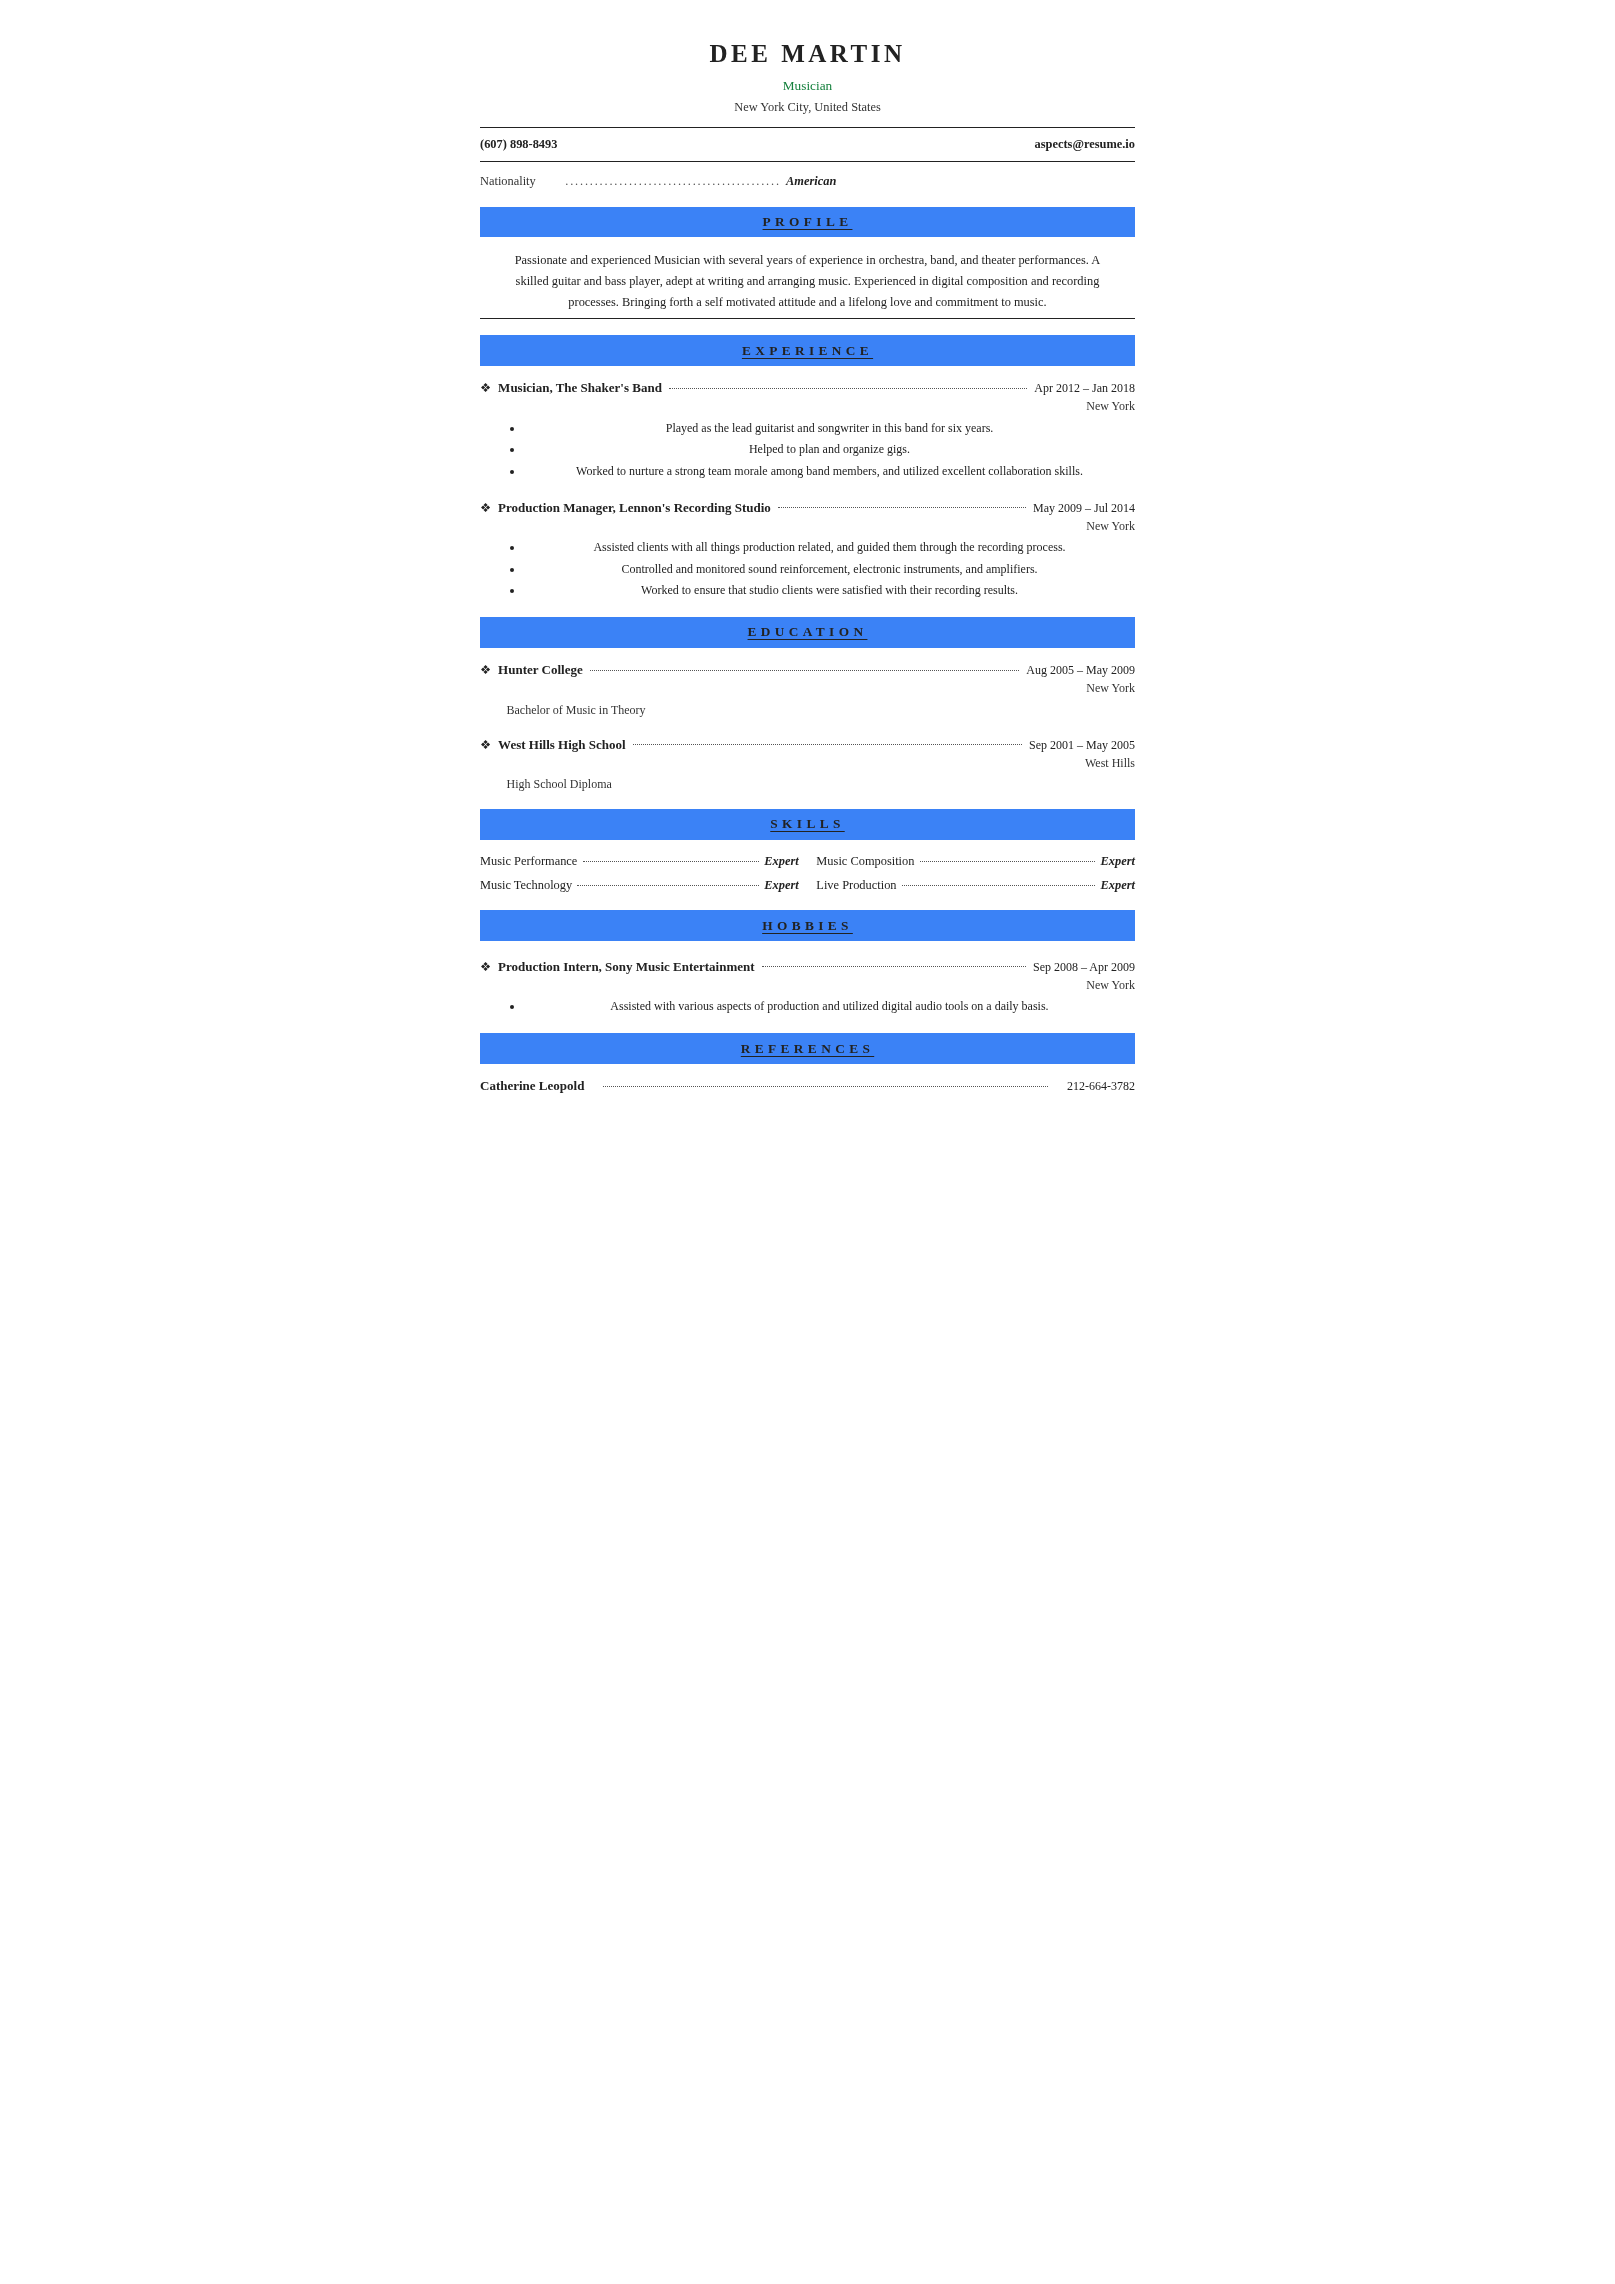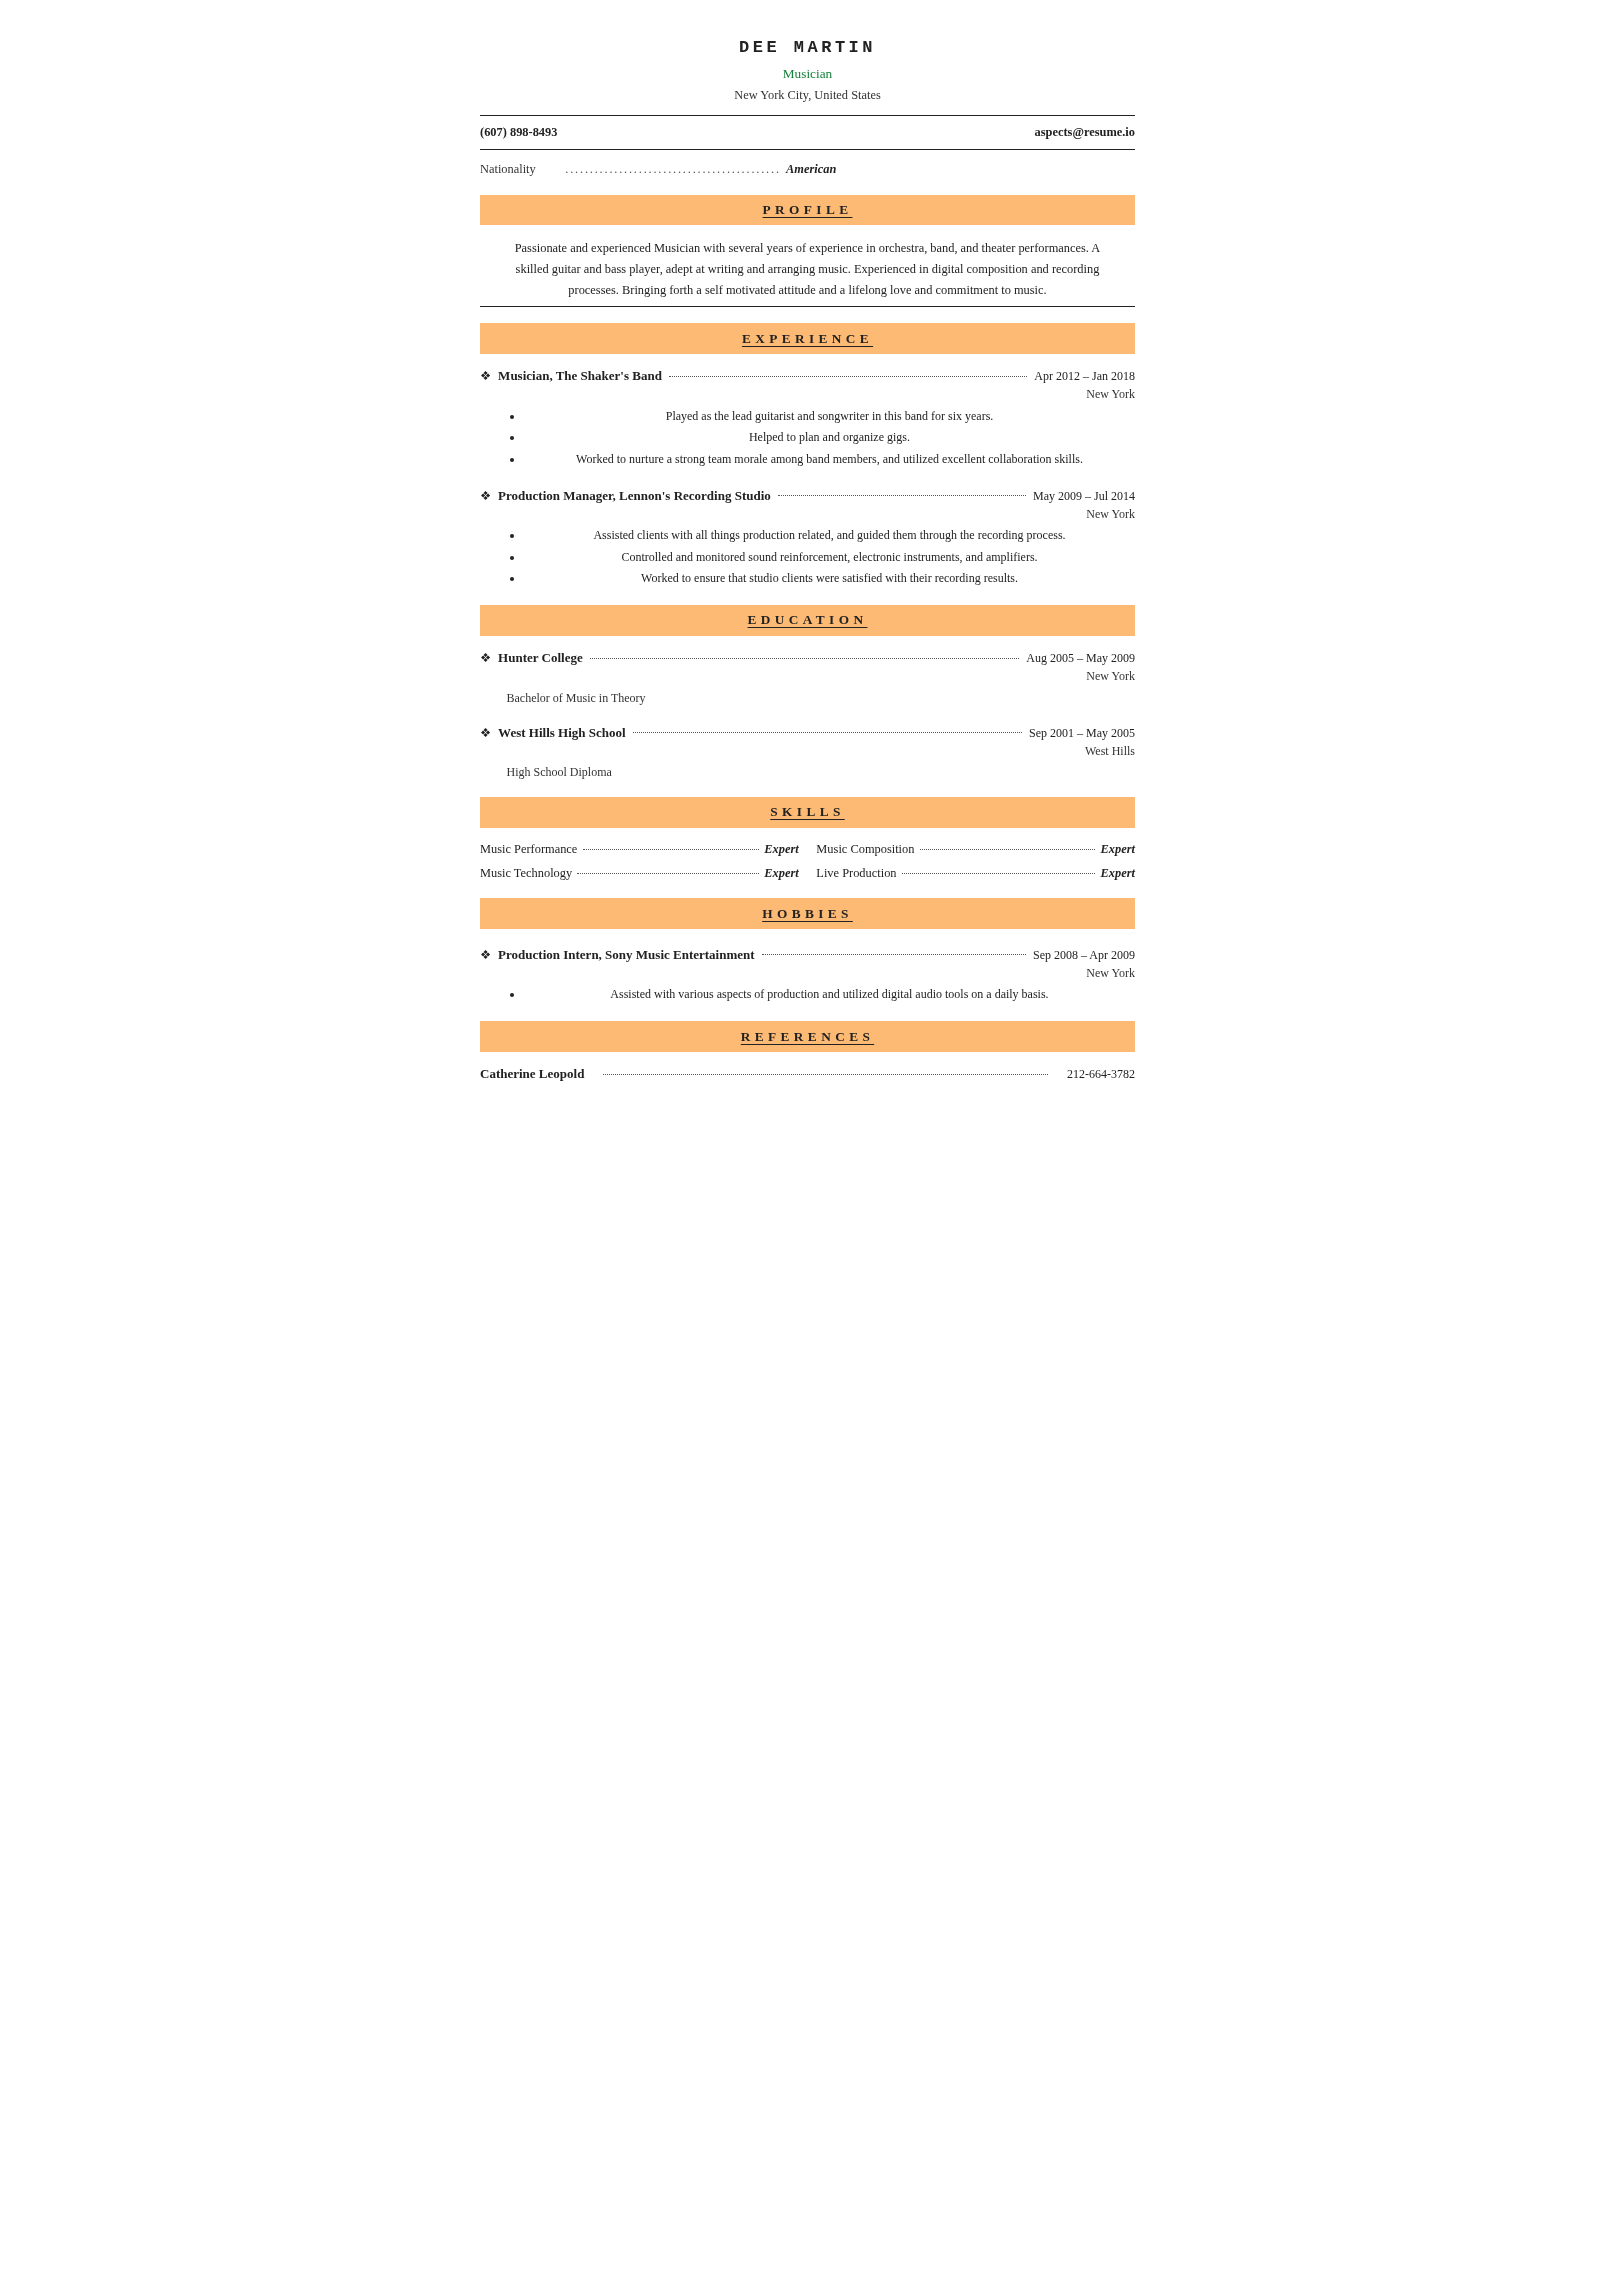--- a/index.html
+++ b/index.html
@@ -23,25 +23,25 @@
       background: #fff;
     }
 
     
     .header {
       text-align: center;
       margin-bottom: 8.8px;
     }
 
     .header-name {
-      font-size: 17px;
+      font-size: 25px;
       font-weight: bold;
       letter-spacing: 3.5px;
       text-transform: uppercase;
-      font-family: Liberation Mono, monospace;
+      font-family: Liberation Serif, serif;
     }
 
     .header-title {
       font-size: 13.3px;
       margin-top: 3.5px;
       color: #15803d;
     }
 
     .header-location {
       font-size: 12.4px;
@@ -92,21 +92,21 @@
       font-style: italic;
       font-weight: bold;
     }
 
     
     .section {
       margin-bottom: 16px;
     }
 
     .section-header {
-      background-color: #fdba74;
+      background-color: #3b82f6;
       text-align: center;
       padding: 5.3px 0;
       margin-bottom: 12.4px;
     }
 
     .section-title {
       font-size: 13.3px;
       font-weight: bold;
       letter-spacing: 4.4px;
       text-transform: uppercase;

